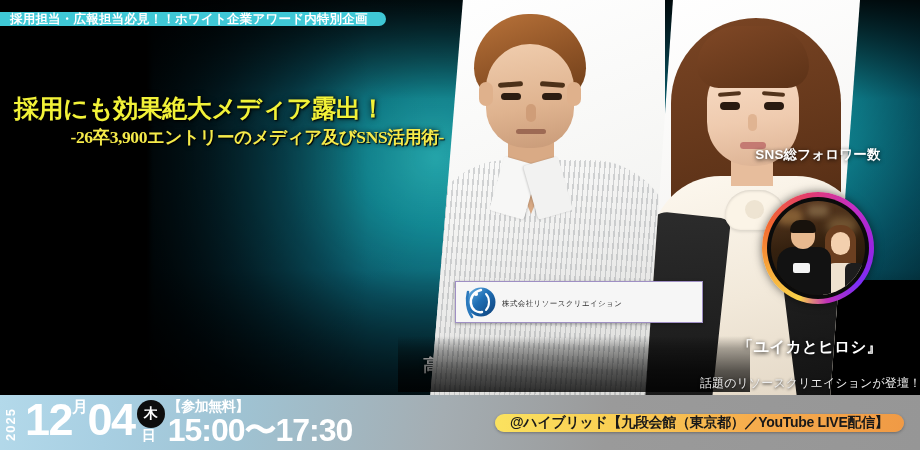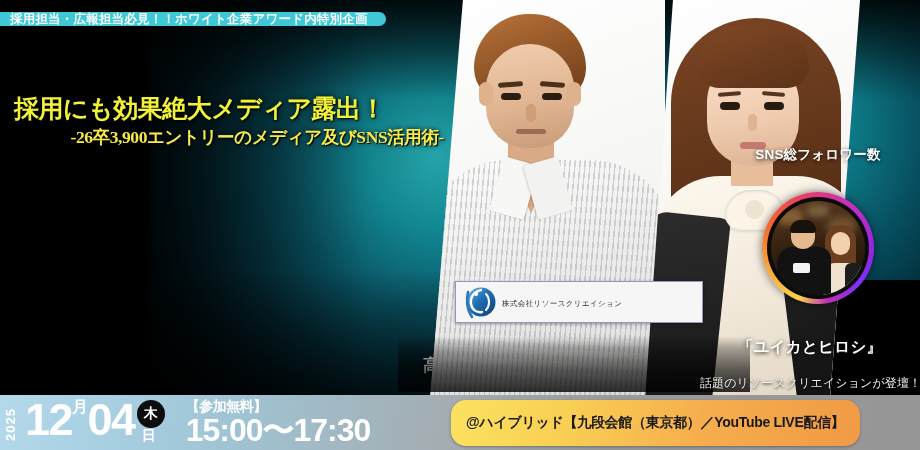--- a/index.html
+++ b/index.html
@@ -310,27 +310,27 @@
   .dow-circle {
     position:absolute; left:1px; top:1px; width:28px; height:28px;
     background:#0d0d0d; border-radius:50%;
     color:#ffffff; font-size:14px; font-weight:700;
     display:flex; align-items:center; justify-content:center;
   }
   .dow-day {
     position:absolute; left:6px; top:29px;
     color:#ffffff; font-size:14px; font-weight:700; line-height:1;
   }
-  .free-time { margin-left:20px; display:flex; flex-direction:column; justify-content:flex-end; }
+  .free-time { margin-left:2px; display:flex; flex-direction:column; justify-content:flex-end; }
   .free-label { color:#ffffff; font-size:14px; font-weight:700; line-height:1.1; letter-spacing:-0.5px; }
   .time-val { color:#ffffff; font-size:32px; font-weight:700; line-height:1.05; letter-spacing:-1px; }
 
   .venue-pill {
-    position:absolute; left:451px; top:50%; transform:translateY(-50%);
-    height:46px; padding:0 15px;
+    position:absolute; left:495px; top:50%; transform:translateY(-50%);
+    height:18px; padding:0 15px;
     display:flex; align-items:center;
     border-radius:15px;
     background:linear-gradient(100deg,#fbe25f 0%, #f9cf54 28%, #f6ad4d 62%, #f09a45 100%);
     color:#191919; font-size:14px; font-weight:700;
     letter-spacing:-0.3px; white-space:nowrap;
     box-shadow:0 1px 3px rgba(0,0,0,0.30);
   }
 </style>
 </head>
 <body>

